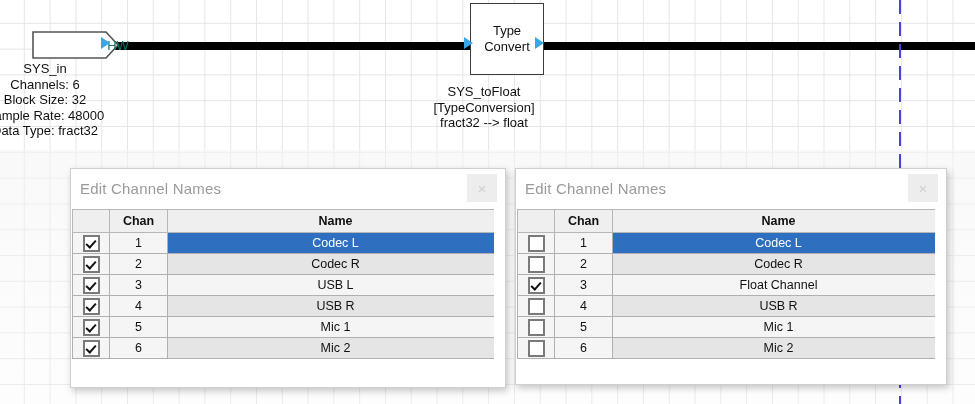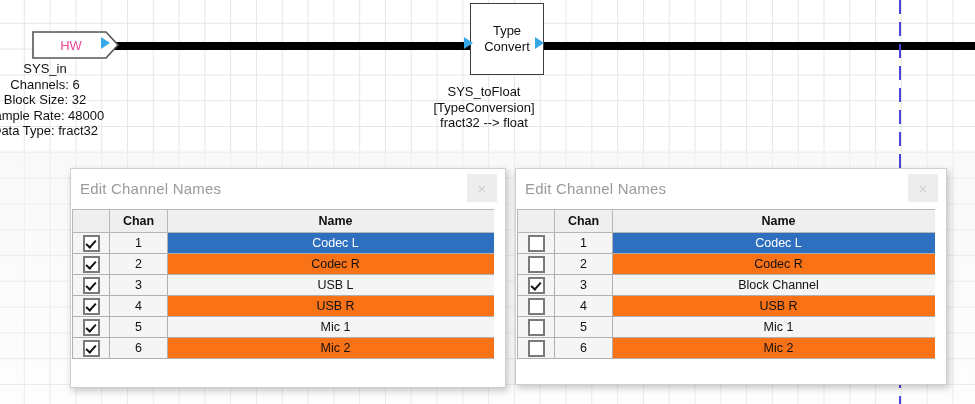--- a/index.html
+++ b/index.html
@@ -38,21 +38,21 @@
   }
 
   
   #hw-block{
     position:absolute;left:32px;top:31px;width:88px;height:28px;
   }
   #hw-block svg{display:block;}
   #hw-label{
     position:absolute;left:0;top:0;width:78px;height:28px;
     display:flex;align-items:center;justify-content:center;
-    font-size:13px;color:#ec4899;
+    font-size:13px;color:#0f766e;padding-left:47px;
   }
   .blk-caption{
     position:absolute;text-align:center;font-size:13px;color:#111;
     line-height:15.5px;white-space:pre;
   }
   #hw-caption{left:-60px;top:61px;width:210px;}
 
   
   #tc-block{
     position:absolute;left:470px;top:3px;width:72px;height:70px;
@@ -109,21 +109,21 @@
     height:20px;font-weight:bold;font-size:12.5px;color:#111;
   }
   table.grid th.blank{background:#efefef;}
   table.grid td{
     border:1px solid #b0b0b0;height:20px;padding:0;
     background:#f5f5f5;
   }
   td.cell-chk{text-align:center;background:#fbfbfb;border-right:1px solid #b0b0b0;}
   td.cell-num{text-align:center;background:#f0f0f0;}
   td.cell-name{padding-left:4px;background:#ffffff;text-align:center;}
-  tr.alt td.cell-name{background:#f97316;}
+  tr.alt td.cell-name{background:#e5e5e5;}
   tr.sel td.cell-name{background:#2f6fc0;color:#ffffff;}
 
   .chk{
     display:inline-block;width:13px;height:13px;
     border:2px solid #7a7a7a;background:#fff;
     position:relative;vertical-align:middle;
   }
   .chk.on::after{
     content:"";position:absolute;left:3px;top:1px;
     width:4px;height:8px;border:solid #111;
@@ -248,21 +248,21 @@
             <td class="cell-name">Codec L</td>
           </tr>
           <tr class="alt">
             <td class="cell-chk"><span class="chk"></span></td>
             <td class="cell-num">2</td>
             <td class="cell-name">Codec R</td>
           </tr>
           <tr>
             <td class="cell-chk"><span class="chk on"></span></td>
             <td class="cell-num">3</td>
-            <td class="cell-name">Block Channel</td>
+            <td class="cell-name">Float Channel</td>
           </tr>
           <tr class="alt">
             <td class="cell-chk"><span class="chk"></span></td>
             <td class="cell-num">4</td>
             <td class="cell-name">USB R</td>
           </tr>
           <tr>
             <td class="cell-chk"><span class="chk"></span></td>
             <td class="cell-num">5</td>
             <td class="cell-name">Mic 1</td>

